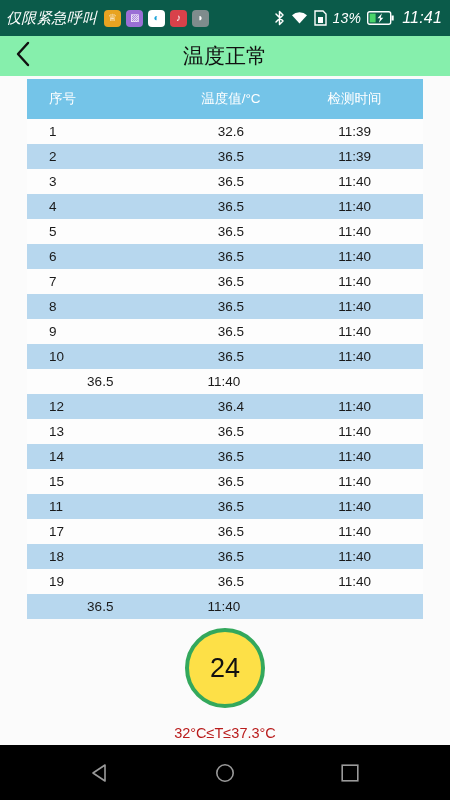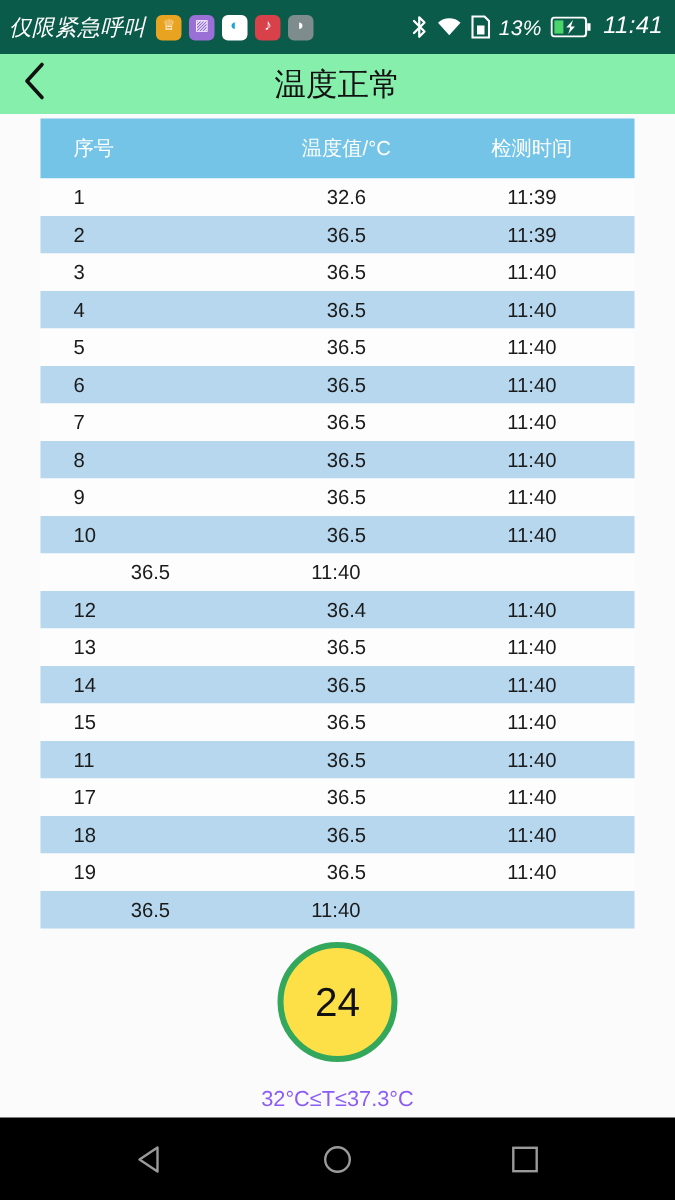--- a/index.html
+++ b/index.html
@@ -59,21 +59,21 @@
   .thead .c1{ padding-left:22px; }
 
   
   .summary{ margin-top:9px; display:flex; flex-direction:column; align-items:center; }
   .circle{
     width:80px; height:80px; border-radius:50%;
     background:#fde047; border:4px solid #33a85c;
     display:flex; align-items:center; justify-content:center;
   }
   .circle-num{ font-size:27px; color:#111111; }
-  .range{ margin-top:17px; font-size:14.5px; color:#8b5cf6; }
+  .range{ margin-top:17px; font-size:14.5px; color:#b91c1c; }
 
   
   .navbar{
     position:absolute; bottom:0; left:0; width:450px; height:55px;
     background:#000000; display:flex; align-items:center; justify-content:center; gap:103px;
   }
   .nav-ic{ cursor:pointer; display:flex; align-items:center; justify-content:center; }
 </style>
 </head>
 <body>

